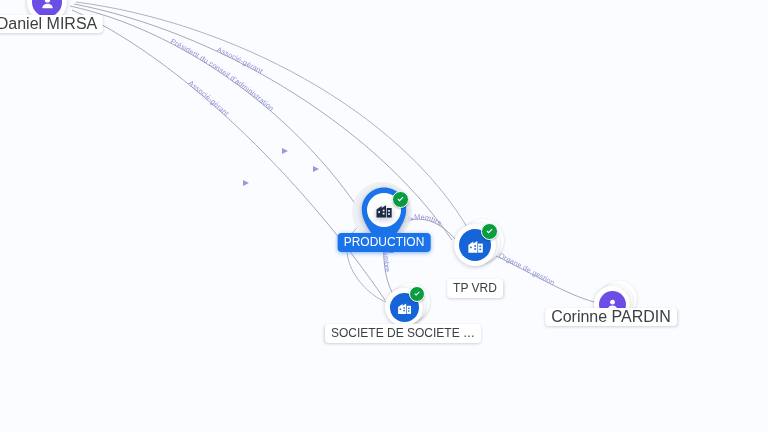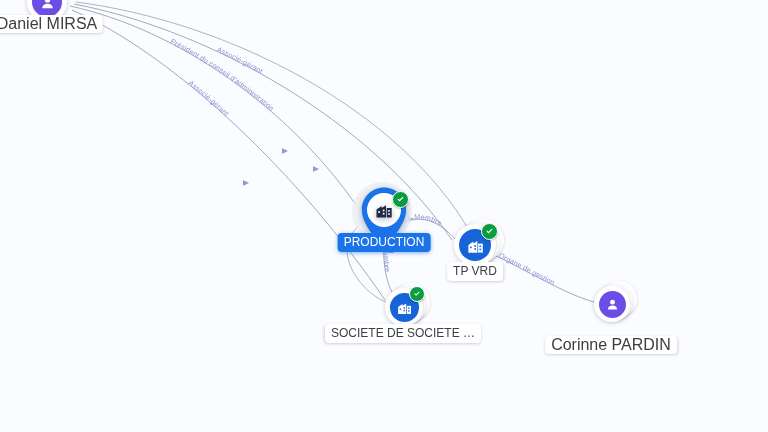--- a/index.html
+++ b/index.html
@@ -160,21 +160,21 @@
         <rect x="16.9" y="16" width="2.2" height="1.8" fill="#1565d8"></rect>
       </svg>
     </div>
     <div class="check" style="left:27px;top:-1px;width:15px;height:15px;">
       <svg width="9" height="9" viewBox="0 0 24 24">
         <path d="M20 6.5 9.4 17.1 4 11.7l2.1-2.1 3.3 3.3 8.5-8.5z" fill="#ffffff"></path>
       </svg>
     </div>
   </div>
 </div>
-<div class="lbl big" style="left:475px;top:262px;">TP VRD</div>
+<div class="lbl big" style="left:475px;top:279px;">TP VRD</div>
 
 <div class="node" style="left:385px;top:288px;">
   <div class="stack" style="left:7px;top:-5px;width:38px;height:38px;"></div>
   <div class="stack" style="left:3px;top:-2px;width:38px;height:38px;"></div>
   <div class="disc" style="left:0;top:0;width:38px;height:38px;">
     <div class="glyph" style="width:29px;height:29px;background:#1565d8;">
       <svg width="17" height="17" viewBox="0 0 24 24">
         <path d="M3 21V11.4L9.2 7.1 9.2 9.6 14.4 6.4 14.4 21z" fill="#ffffff"></path>
         <rect x="15.3" y="9.6" width="5.9" height="11.4" fill="#ffffff"></rect>
         <rect x="5.1" y="13.4" width="2.1" height="2" fill="#1565d8"></rect>
@@ -198,13 +198,13 @@
   <div class="stack" style="left:3px;top:-2px;width:36px;height:36px;"></div>
   <div class="disc" style="left:0;top:0;width:36px;height:36px;">
     <div class="glyph" style="width:27px;height:27px;background:#6c4de6;">
       <svg width="15" height="15" viewBox="0 0 24 24">
         <circle cx="12" cy="8.2" r="3.9" fill="#ffffff"></circle>
         <path d="M4.6 20c0-4.1 3.3-6.3 7.4-6.3s7.4 2.2 7.4 6.3z" fill="#ffffff"></path>
       </svg>
     </div>
   </div>
 </div>
-<div class="lbl" style="left:611px;top:336px;">Corinne PARDIN</div>
+<div class="lbl" style="left:611px;top:308px;">Corinne PARDIN</div>
 
 </body></html>

